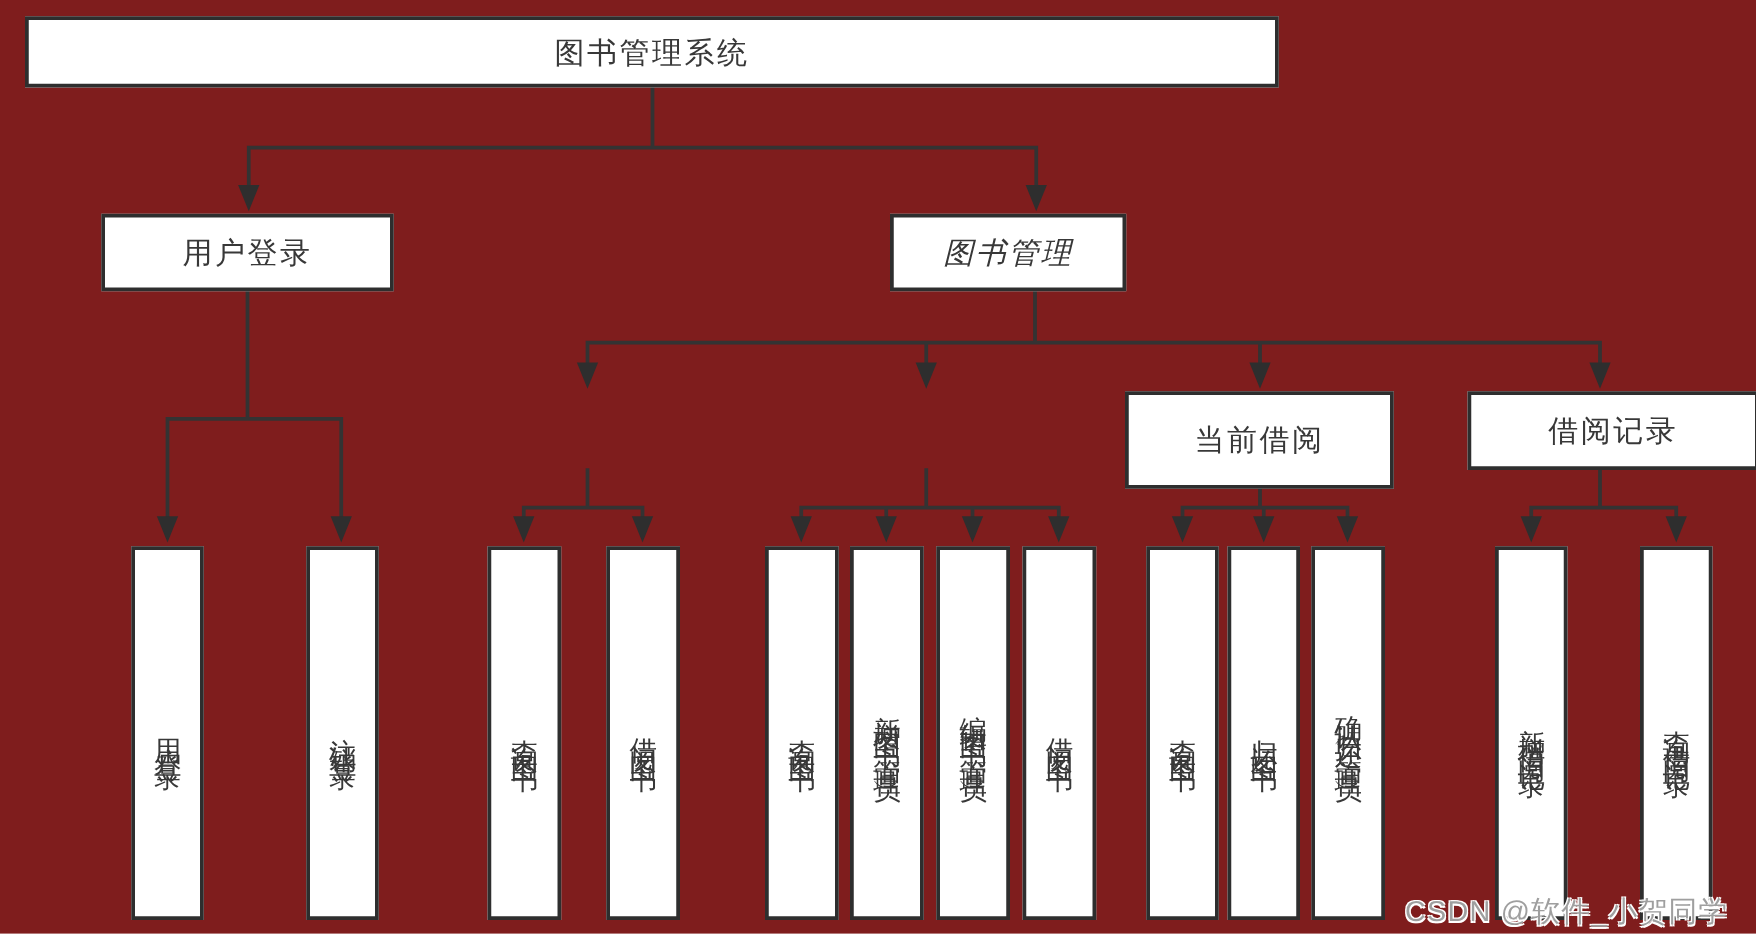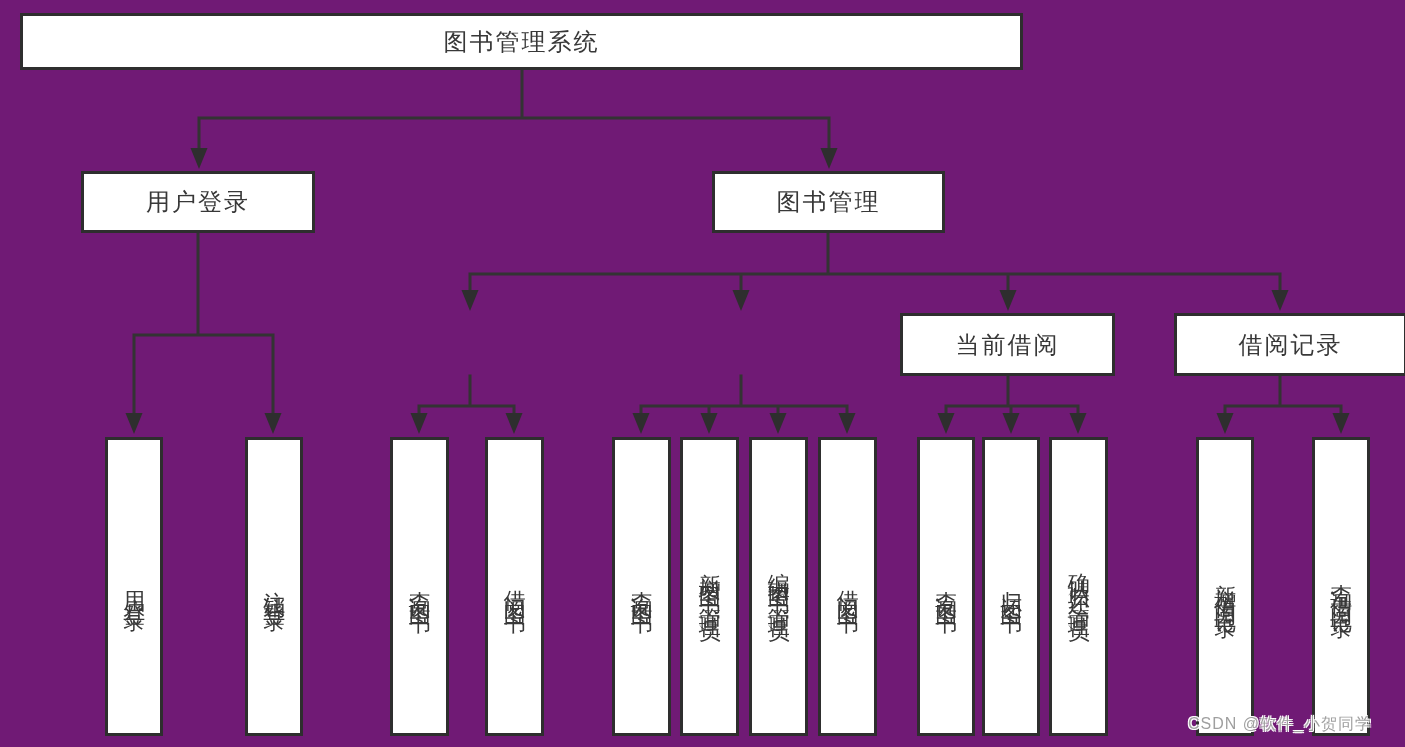--- a/index.html
+++ b/index.html
@@ -1,20 +1,20 @@
 <!DOCTYPE html>
 <html><head>
 <meta charset="utf-8">
 <style>
   html, body { margin: 0; padding: 0; background: #ffffff; }
   .stage {
     position: relative;
     width: 1405px;
     height: 747px;
-    background: #701a75;
+    background: #7f1d1d;
     font-family: "Liberation Sans", sans-serif;
     color: #333333;
     overflow: hidden;
   }
   .connector-layer {
     position: absolute;
     left: 0; top: 0;
     width: 1405px; height: 747px;
     z-index: 0;
   }
@@ -37,38 +37,38 @@
   .box.v span {
     writing-mode: vertical-rl;
     text-orientation: mixed;
     font-size: 22px;
     letter-spacing: 7px;
     line-height: 1.2;
     color: #383838;
   }
   .watermark {
     position: absolute;
-    left: 1188px;
+    left: 1124px;
     top: 714px;
     z-index: 2;
-    font-size: 16px;
+    font-size: 23px;
     letter-spacing: 1px;
     color: #9f9f9f;
     white-space: nowrap;
     text-shadow:
       1px 1px 0 #ffffff, -1px -1px 0 #ffffff,
       1px -1px 0 #ffffff, -1px 1px 0 #ffffff;
   }
   
   #n-root   { left: 20px;  top: 13px;  width: 1003px; height: 57px; }
   #n-ulogin { left: 81px;  top: 171px; width: 234px;  height: 62px; }
-  #n-bmgmt  { left: 712px; top: 171px; width: 233px;  height: 62px; }
+  #n-bmgmt  { left: 712px; top: 171px; width: 189px;  height: 62px; font-style: italic; }
   #n-newbk  { left: 363px; top: 313px; width: 215px;  height: 63px; }
   #n-bkbor  { left: 636px; top: 313px; width: 211px;  height: 63px; }
-  #n-curbor { left: 900px; top: 313px; width: 215px;  height: 63px; }
+  #n-curbor { left: 900px; top: 313px; width: 215px;  height: 78px; }
   #n-borrec { left: 1174px;top: 313px; width: 233px;  height: 63px; }
   .leaf { top: 437px; height: 299px; }
   #l-ulogin  { left: 105px;  width: 58px; }
   #l-logout  { left: 245px;  width: 58px; }
   #l-nbquery { left: 390px;  width: 59px; }
   #l-nbbor   { left: 485px;  width: 59px; }
   #l-bbquery { left: 612px;  width: 59px; }
   #l-bbadd   { left: 680px;  width: 59px; }
   #l-bbedit  { left: 749px;  width: 59px; }
   #l-bbbor   { left: 818px;  width: 59px; }

